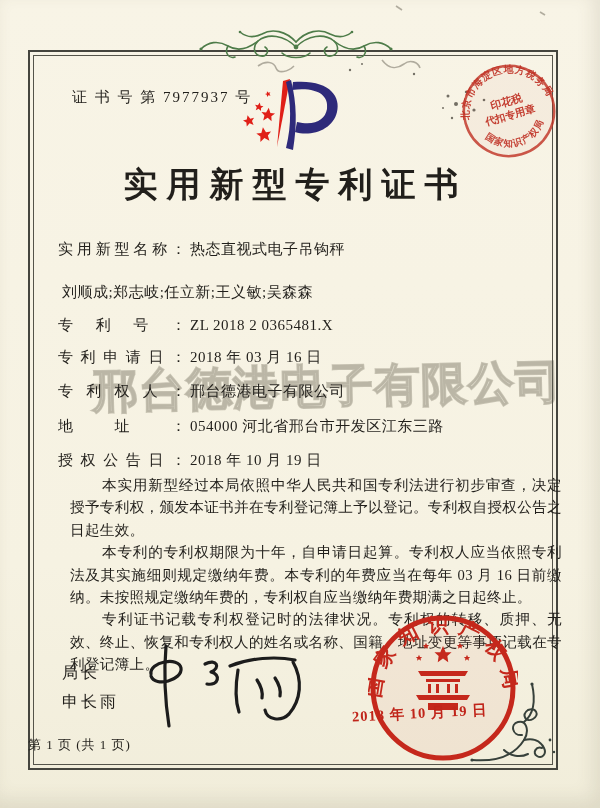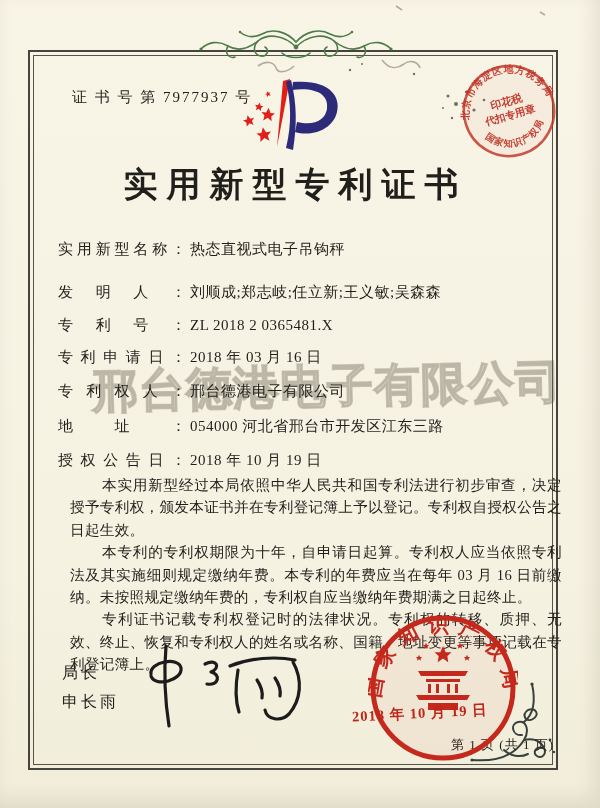--- a/index.html
+++ b/index.html
@@ -42,21 +42,21 @@
   
   .official-title{position:absolute;left:62px;top:663px;font-size:16px;letter-spacing:3px;z-index:3;}
   .official-name{position:absolute;left:62px;top:692px;font-size:16px;letter-spacing:3px;z-index:3;}
   .signature{position:absolute;left:135px;top:636px;z-index:4;}
   
   .seal{position:absolute;left:368px;top:613px;z-index:4;}
   .seal-date{position:absolute;left:352px;top:704px;z-index:5;font-size:14.5px;font-weight:bold;
     color:#c0251a;letter-spacing:1px;transform:rotate(-3deg);white-space:nowrap;}
   .tax-stamp{position:absolute;left:460px;top:62px;z-index:4;transform:rotate(-16deg);}
   
-  .footer{position:absolute;left:28px;top:736px;width:526px;text-align:right;
+  .footer{position:absolute;left:28px;top:736px;width:526px;text-align:left;
     font-size:13px;letter-spacing:1px;z-index:3;}
   
   .top-ornament{position:absolute;left:196px;top:25px;z-index:3;}
   .corner-flourish{position:absolute;left:470px;top:680px;z-index:3;}
   .pen-marks{position:absolute;left:0;top:0;z-index:3;}
 </style>
 </head>
 <body>
 
 <div class="sheet">
@@ -142,21 +142,20 @@
     </text>
   </svg>
 
   <div class="title">实用新型专利证书</div>
 
   <div class="field-row row-0">
     <span class="field-label">实用新型名称：</span>
     <span class="field-value">热态直视式电子吊钩秤</span>
   </div>
   <div class="field-row row-1">
-    <span class="field-label">发明人：</span>
     <span class="field-value">刘顺成;郑志岐;任立新;王义敏;吴森森</span>
   </div>
   <div class="field-row row-2">
     <span class="field-label">专利号：</span>
     <span class="field-value">ZL 2018 2 0365481.X</span>
   </div>
   <div class="field-row row-3">
     <span class="field-label">专利申请日：</span>
     <span class="field-value">2018 年 03 月 16 日</span>
   </div>

